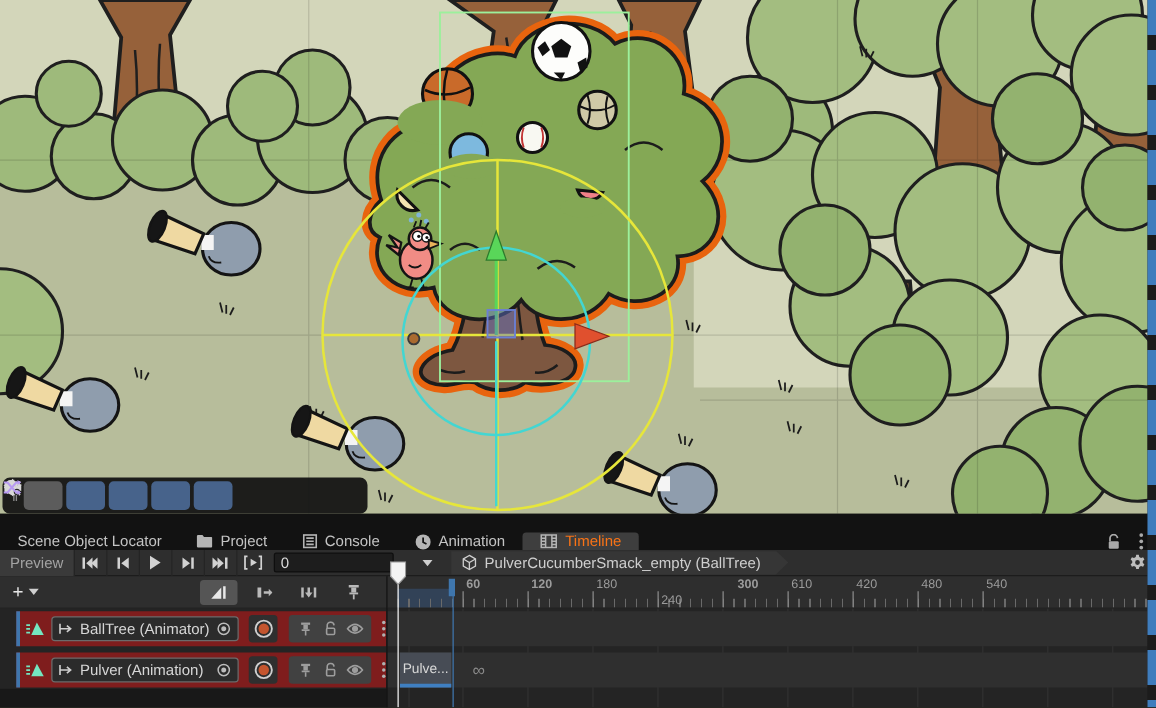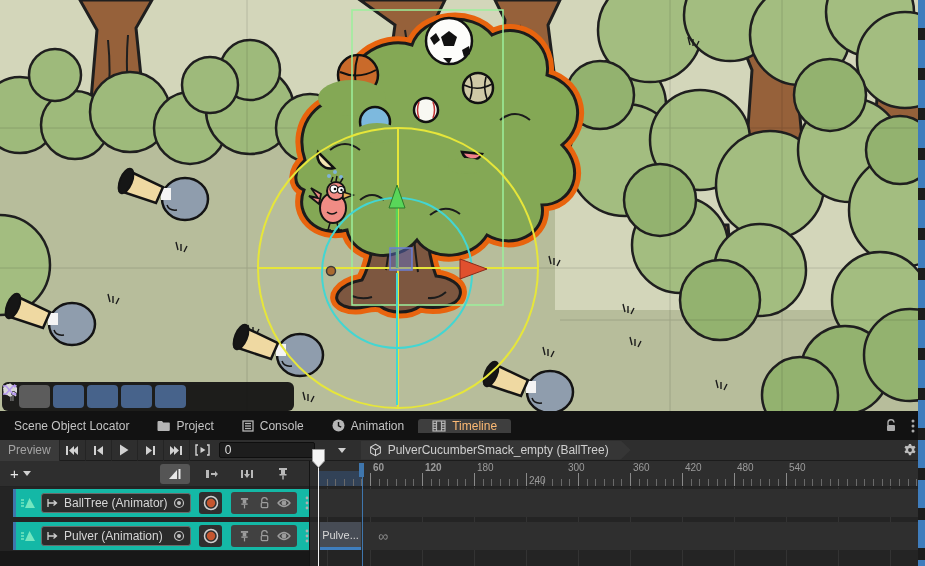--- a/index.html
+++ b/index.html
@@ -11,24 +11,24 @@
   #scene svg{position:absolute;left:0;top:0;}
   
   #scene-toolbar{position:absolute;left:2px;top:382px;height:29px;display:flex;align-items:center;
       gap:3px;background:rgba(20,20,20,.95);border-radius:6px;padding:0 6px;}
   .tbtn{width:31px;height:23px;border-radius:4px;display:flex;align-items:center;justify-content:center;color:#d8d8d8;}
   .tbtn.active-gray{background:#5c5c5c;}
   .tbtn.active-blue{background:#47638b;}
   .tbtn.purple{color:#b79af1;}
   .thandle{color:#8a8a8a;width:8px;display:flex;align-items:center;justify-content:center;font-size:13px;}
   
-  #tabbar{position:absolute;left:0;top:411px;width:925px;height:29px;background:#121212;display:flex;align-items:center;}
+  #tabbar{position:absolute;left:0;top:411px;width:925px;height:29px;background:#121212;display:flex;align-items:flex-end;}
   .tab{display:flex;align-items:center;gap:6px;padding:0 14px;color:#c3c3c3;white-space:nowrap;}
   .tab .ticon{color:#b5b5b5;display:flex;}
-  .tab.active{background:#3e3e3e;color:#fdba74;border-radius:3px 3px 0 0;}
+  .tab.active{background:#3e3e3e;color:#f97316;border-radius:3px 3px 0 0;}
   #tabbar-right{margin-left:auto;display:flex;align-items:center;gap:14px;padding-right:10px;color:#aaa;}
   
   #transport{position:absolute;left:0;top:440px;width:925px;height:21px;background:#2e2e2e;display:flex;align-items:center;border-bottom:1px solid #1c1c1c;box-sizing:border-box;}
   #preview-btn{height:21px;padding:0 8px;background:#3a3a3a;color:#a3a3a3;display:flex;align-items:center;}
   .pbtn{width:26px;height:21px;display:flex;align-items:center;justify-content:center;color:#d2d2d2;border-left:1px solid #242424;box-sizing:border-box;}
   #frame-field{width:96px;height:16px;background:#1d1d1d;border:1px solid #0e0e0e;border-radius:2px;color:#dcdcdc;
       display:flex;align-items:center;padding:0 5px;margin-left:4px;box-sizing:border-box;}
   #tl-dropdown{width:26px;display:flex;align-items:center;justify-content:center;margin-left:14px;}
   .caret-down{width:0;height:0;border-left:4px solid transparent;border-right:4px solid transparent;border-top:5px solid #cfcfcf;}
   #breadcrumb{height:19px;background:#363636;display:flex;align-items:center;gap:6px;color:#cfcfcf;
@@ -43,21 +43,21 @@
   .ttbtn.sel{background:#555;color:#e8e8e8;}
   #ruler{position:absolute;left:310px;top:461px;width:615px;height:26px;background:#2e2e2e;border-bottom:1px solid #222;box-sizing:border-box;overflow:hidden;}
   #ruler .blue-zone{position:absolute;left:8px;top:10px;width:44px;height:16px;background:rgba(54,84,122,.55);}
   #ruler .minor-ticks{position:absolute;left:8px;top:18px;right:0;height:7px;
       background-image:repeating-linear-gradient(90deg,#6a6a6a 0 1px,transparent 1px 8.67px);}
   .rtick{position:absolute;top:12px;width:1px;height:13px;background:#8a8a8a;}
   .rlabel{position:absolute;top:1px;font-size:10px;color:#9b9b9b;}
   #blue-marker{position:absolute;left:49px;top:2px;width:5px;height:14px;background:#3f76ad;}
   
   #track-headers{position:absolute;left:0;top:487px;width:310px;height:79px;background:#242424;padding-left:13px;box-sizing:border-box;}
-  .trow{position:absolute;left:13px;width:296px;height:28px;background:#14b8a6;border-left:3px solid #3f76ad;
+  .trow{position:absolute;left:13px;width:296px;height:28px;background:#7f1d1d;border-left:3px solid #3f76ad;
       display:flex;align-items:center;gap:5px;padding-left:4px;box-sizing:border-box;}
   .trow .ticon-mint{display:flex;}
   .obj-field{width:158px;height:20px;background:#2b2b2b;border:1px solid #6b6b6b;border-radius:3px;
       display:flex;align-items:center;gap:4px;padding:0 5px;box-sizing:border-box;color:#d6d6d6;}
   .obj-field .oname{flex:1;white-space:nowrap;overflow:hidden;font-size:12px;}
   .rec-btn{width:24px;height:22px;background:#2f2f2f;border-radius:3px;display:flex;align-items:center;justify-content:center;margin-left:3px;}
   .btn-group{height:22px;background:#414141;border-radius:3px;display:flex;align-items:center;gap:2px;padding:0 4px;margin-left:4px;color:#9d9d9d;}
   .gbtn{width:18px;display:flex;align-items:center;justify-content:center;}
   .kebab{margin-left:3px;color:#b0b0b0;display:flex;}
   
@@ -484,23 +484,23 @@
     <div>
         <div class="rtick" style="left: 60px;"></div>
         <span class="rlabel" style="left: 63px; font-weight: bold;">60</span>
         <div class="rtick" style="left: 112px;"></div>
         <span class="rlabel" style="left: 115px; font-weight: bold;">120</span>
         <div class="rtick" style="left: 164px;"></div>
         <span class="rlabel" style="left: 167px;">180</span>
         <div class="rtick" style="left: 216px;"></div>
         <span class="rlabel" style="left: 219px; margin-top: 13px;">240</span>
         <div class="rtick" style="left: 268px;"></div>
-        <span class="rlabel" style="left: 258px;">300</span>
+        <span class="rlabel" style="left: 280px; font-weight: bold;">300</span>
         <div class="rtick" style="left: 320px;"></div>
-        <span class="rlabel" style="left: 323px;">360</span>
+        <span class="rlabel" style="left: 323px;">610</span>
         <div class="rtick" style="left: 372px;"></div>
         <span class="rlabel" style="left: 375px;">420</span>
         <div class="rtick" style="left: 424px;"></div>
         <span class="rlabel" style="left: 427px;">480</span>
         <div class="rtick" style="left: 476px;"></div>
         <span class="rlabel" style="left: 479px;">540</span>
       </div>
     <div id="blue-marker"></div>
   </div>
 

